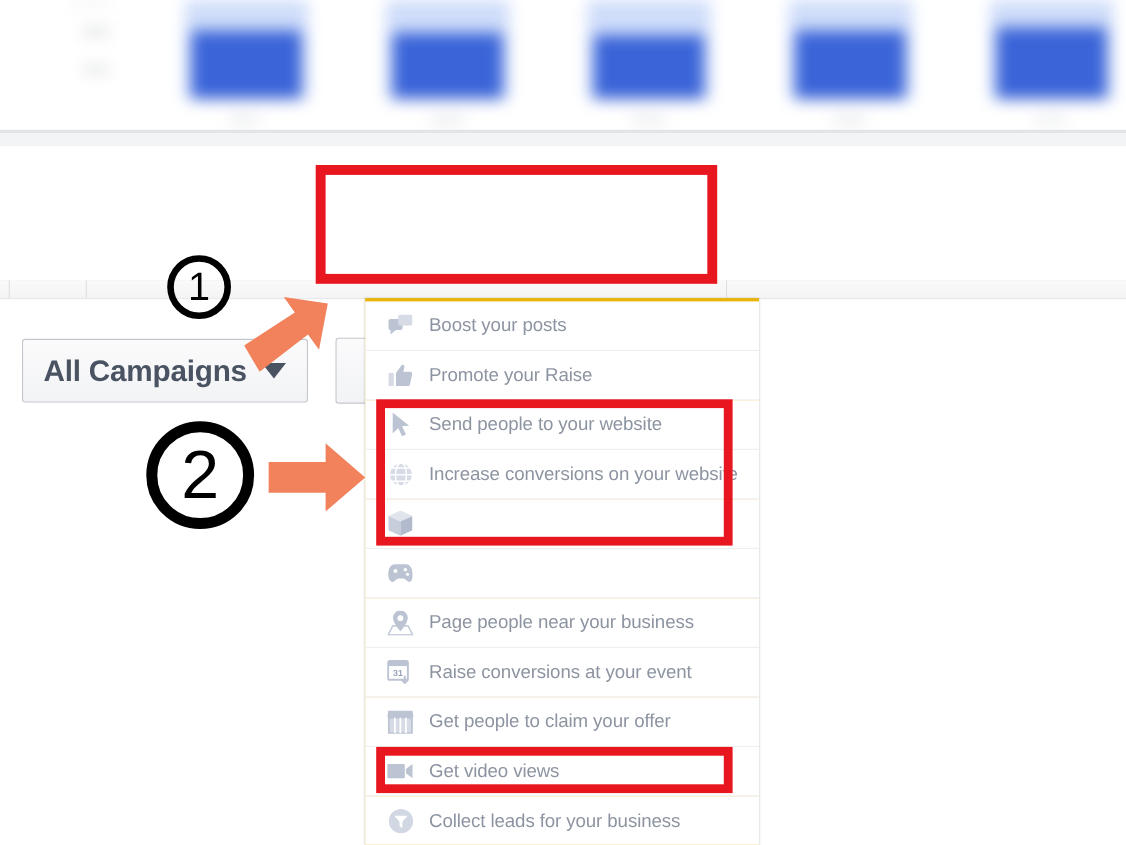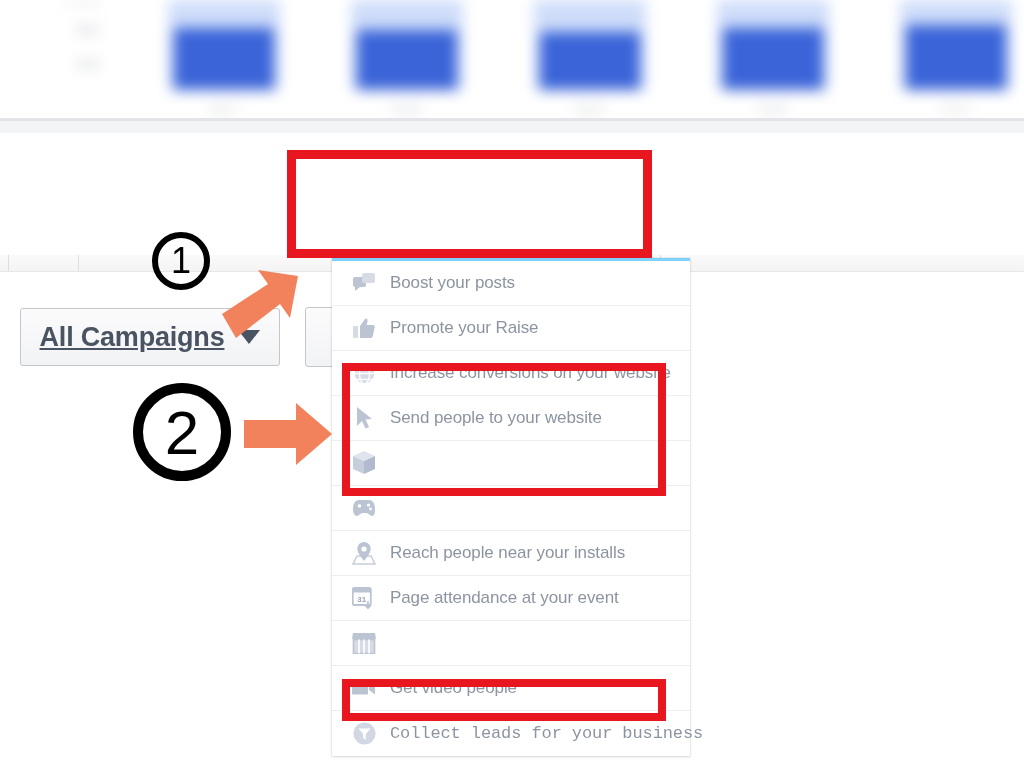--- a/index.html
+++ b/index.html
@@ -95,21 +95,20 @@
     box-sizing: border-box;
     background: linear-gradient(#fbfbfc, #f2f3f5);
     border: 1px solid #c3c6cb;
     border-radius: 3px;
     display: flex;
     align-items: center;
     justify-content: center;
     color: #4a5361;
     font-weight: bold;
     letter-spacing: -0.2px;
-    text-decoration: underline;
   }
   #all-campaigns-btn {
     left: 20px; top: 175px;
     width: 260px; height: 58px;
     font-size: 27px;
   }
   #all-campaigns-btn .caret {
     display: inline-block;
     margin-left: 14px;
     width: 0; height: 0;
@@ -152,37 +151,37 @@
   .th-div {
     position: absolute;
     top: 0;
     width: 1px; height: 16px;
     background: #dcdee1;
   }
 
   
   .menu-panel {
     position: absolute;
-    left: 332px; top: 258px;
+    left: 332px; top: 271px;
     width: 358px;
-    background: #7dd3fc;
+    background: #eab308;
     box-shadow: 0 1px 3px rgba(0,0,0,0.13), 0 0 0 1px rgba(0,0,0,0.04);
     padding-top: 3px;
   }
   .menu-item {
     position: relative;
     height: 45px;
     display: flex;
     align-items: center;
     padding-left: 17px;
     box-sizing: border-box;
     border-bottom: 1px solid #eceef0;
     background: #ffffff;
   }
-  .menu-item:last-child { border-bottom: none; font-family: Liberation Mono, monospace; }
+  .menu-item:last-child { border-bottom: none; }
   .menu-item .mi-icon {
     width: 30px; height: 28px;
     margin-right: 11px;
     flex: 0 0 auto;
     display: flex;
     align-items: center;
     justify-content: center;
   }
   .menu-item .mi-icon svg { display: block; }
   .menu-item .mi-label {
@@ -310,45 +309,45 @@
         <svg width="22" height="21" viewBox="0 0 22 21">
           <rect x="0" y="8" width="5" height="12" rx="1" fill="#d6dbe6"></rect>
           <path d="M7 20 L7 8 L12 1 C13.5 0 15 1 14.6 3 L13.6 7 L20 7 C21.2 7 22 8 21.7 9.2 L19.8 18 C19.6 19.3 18.7 20 17.5 20 Z" fill="#bcc4d3"></path>
         </svg>
       </span>
       <span class="mi-label">Promote your Raise</span>
     </div>
 
     <div class="menu-item">
       <span class="mi-icon">
+        <svg width="17" height="22" viewBox="0 0 17 22">
+          <path d="M1 0 L1 19 L6 14 L9.5 21.5 L13 20 L9.5 12.5 L16 12 Z" fill="#bcc4d3"></path>
+        </svg>
+      </span>
+      <span class="mi-label">Send people to your website</span>
+    </div>
+
+    <div class="menu-item">
+      <span class="mi-icon">
         <svg width="23" height="23" viewBox="0 0 23 23">
           <circle cx="11.5" cy="11.5" r="10.5" fill="#d6dbe6"></circle>
           <g stroke="#ffffff" stroke-width="1.4" fill="none">
             <circle cx="11.5" cy="11.5" r="10.5"></circle>
             <ellipse cx="11.5" cy="11.5" rx="5" ry="10.5"></ellipse>
             <line x1="1" y1="11.5" x2="22" y2="11.5"></line>
             <line x1="3" y1="5.5" x2="20" y2="5.5"></line>
             <line x1="3" y1="17.5" x2="20" y2="17.5"></line>
           </g>
         </svg>
       </span>
       <span class="mi-label">Increase conversions on your website</span>
     </div>
 
     <div class="menu-item">
       <span class="mi-icon">
-        <svg width="17" height="22" viewBox="0 0 17 22">
-          <path d="M1 0 L1 19 L6 14 L9.5 21.5 L13 20 L9.5 12.5 L16 12 Z" fill="#bcc4d3"></path>
-        </svg>
-      </span>
-      <span class="mi-label">Send people to your website</span>
-    </div>
-
-    <div class="menu-item">
-      <span class="mi-icon">
         <svg width="22" height="24" viewBox="0 0 22 24">
           <path d="M11 0 L22 5 L11 10 L0 5 Z" fill="#e0e4ec"></path>
           <path d="M0 5 L11 10 L11 23 L0 18 Z" fill="#c6cddb"></path>
           <path d="M22 5 L11 10 L11 23 L22 18 Z" fill="#b2bbcd"></path>
         </svg>
       </span>
     </div>
 
     <div class="menu-item">
       <span class="mi-icon">
@@ -362,56 +361,57 @@
     </div>
 
     <div class="menu-item">
       <span class="mi-icon">
         <svg width="24" height="23" viewBox="0 0 24 23">
           <path d="M5 14 L1 22 L23 22 L19 14 Z" fill="none" stroke="#c6cddb" stroke-width="1.5"></path>
           <path d="M12 0 C8.2 0 5.3 3 5.3 6.8 C5.3 11.5 12 19 12 19 C12 19 18.7 11.5 18.7 6.8 C18.7 3 15.8 0 12 0 Z" fill="#bcc4d3"></path>
           <circle cx="12" cy="7" r="2.6" fill="#ffffff"></circle>
         </svg>
       </span>
-      <span class="mi-label">Reach people near your installs</span>
+      <span class="mi-label">Page people near your business</span>
     </div>
 
     <div class="menu-item">
       <span class="mi-icon">
         <svg width="24" height="24" viewBox="0 0 24 24">
           <rect x="0.8" y="2" width="18" height="17" rx="1.5" fill="none" stroke="#bcc4d3" stroke-width="1.8"></rect>
           <rect x="0.8" y="2" width="18" height="4.5" fill="#bcc4d3"></rect>
           <text x="9.8" y="15.5" font-family="Liberation Sans, sans-serif" font-size="8" font-weight="bold" fill="#9aa4b6" text-anchor="middle">31</text>
           <path d="M16 16 L16 22 M16 22 L13.5 19.5 M16 22 L18.5 19.5" stroke="#bcc4d3" stroke-width="1.8" fill="none" stroke-linecap="round"></path>
         </svg>
       </span>
-      <span class="mi-label">Page attendance at your event</span>
+      <span class="mi-label">Raise conversions at your event</span>
     </div>
 
     <div class="menu-item">
       <span class="mi-icon">
         <svg width="24" height="21" viewBox="0 0 24 21">
           <path d="M1 0 L23 0 L24 6 L0 6 Z" fill="#bcc4d3"></path>
           <rect x="1.5" y="6.5" width="21" height="14" fill="#d6dbe6"></rect>
           <rect x="1.5" y="6.5" width="21" height="14" fill="none" stroke="#bcc4d3" stroke-width="1.6"></rect>
           <line x1="7" y1="6.5" x2="7" y2="20.5" stroke="#ffffff" stroke-width="1.6"></line>
           <line x1="12" y1="6.5" x2="12" y2="20.5" stroke="#ffffff" stroke-width="1.6"></line>
           <line x1="17" y1="6.5" x2="17" y2="20.5" stroke="#ffffff" stroke-width="1.6"></line>
         </svg>
       </span>
+      <span class="mi-label">Get people to claim your offer</span>
     </div>
 
     <div class="menu-item">
       <span class="mi-icon">
         <svg width="24" height="16" viewBox="0 0 24 16">
           <rect x="0" y="1.5" width="16" height="13" rx="1" fill="#bcc4d3"></rect>
           <path d="M23 1.5 L17 6 L17 10 L23 14.5 Z" fill="#bcc4d3"></path>
         </svg>
       </span>
-      <span class="mi-label">Get video people</span>
+      <span class="mi-label">Get video views</span>
     </div>
 
     <div class="menu-item">
       <span class="mi-icon">
         <svg width="23" height="23" viewBox="0 0 23 23">
           <circle cx="11.5" cy="11.5" r="11" fill="#d2d8e3"></circle>
           <path d="M5.5 6.5 L17.5 6.5 L12.8 12 L12.8 18 L10.2 16 L10.2 12 Z" fill="#ffffff"></path>
         </svg>
       </span>
       <span class="mi-label">Collect leads for your business</span>

